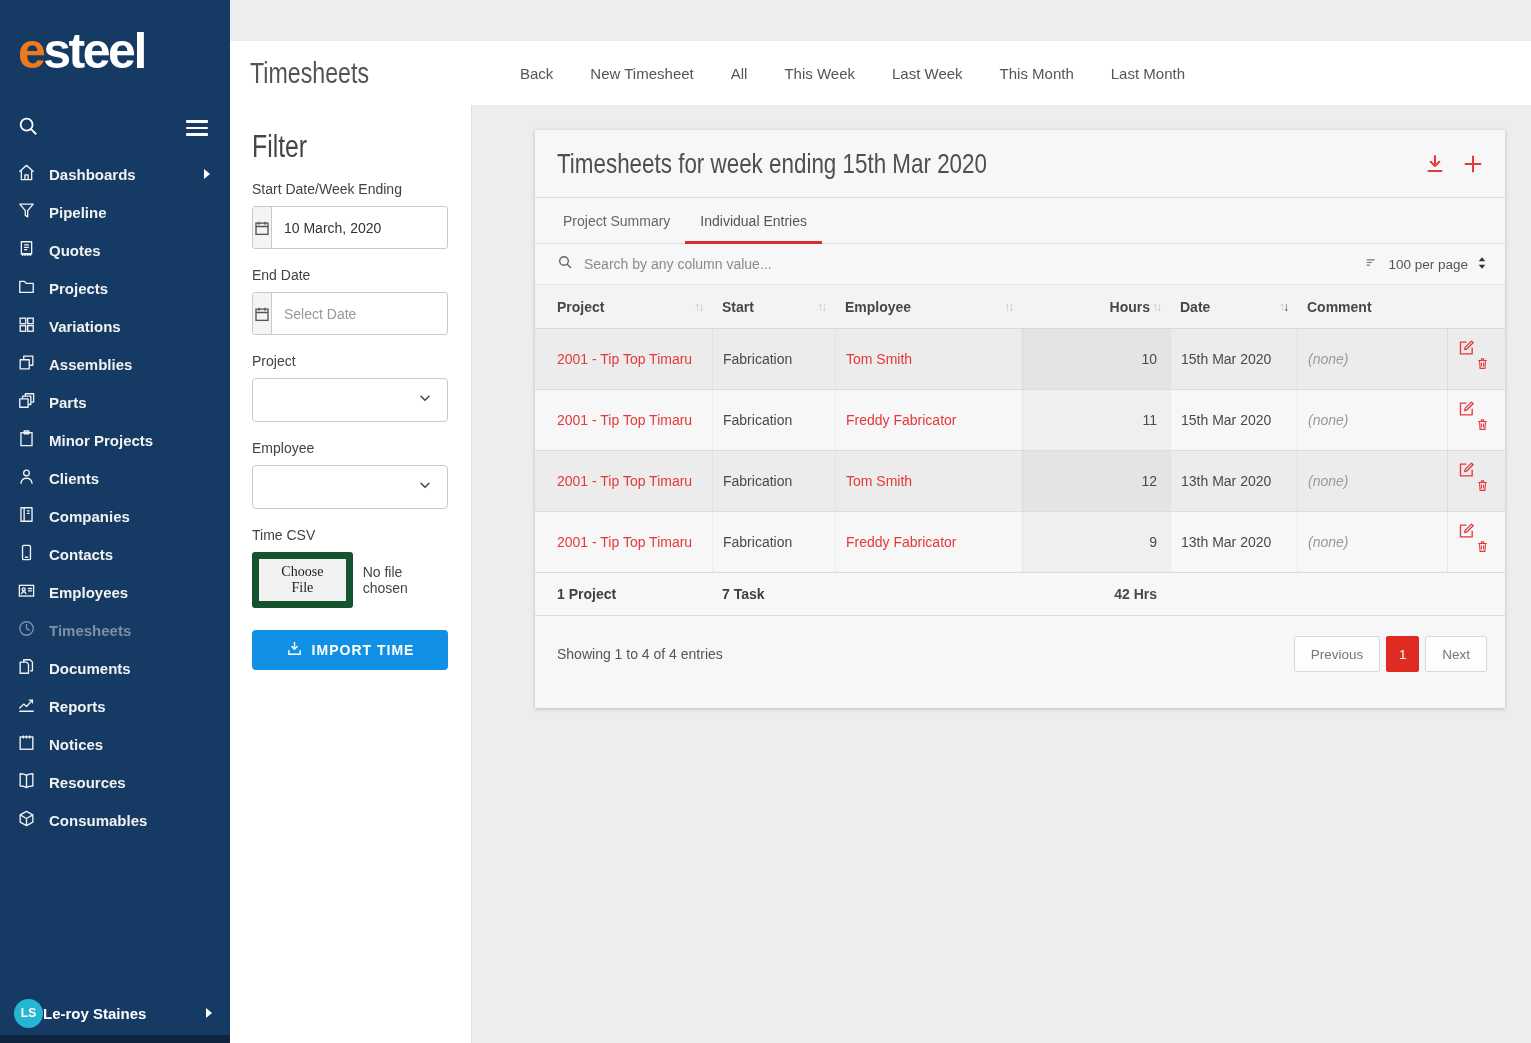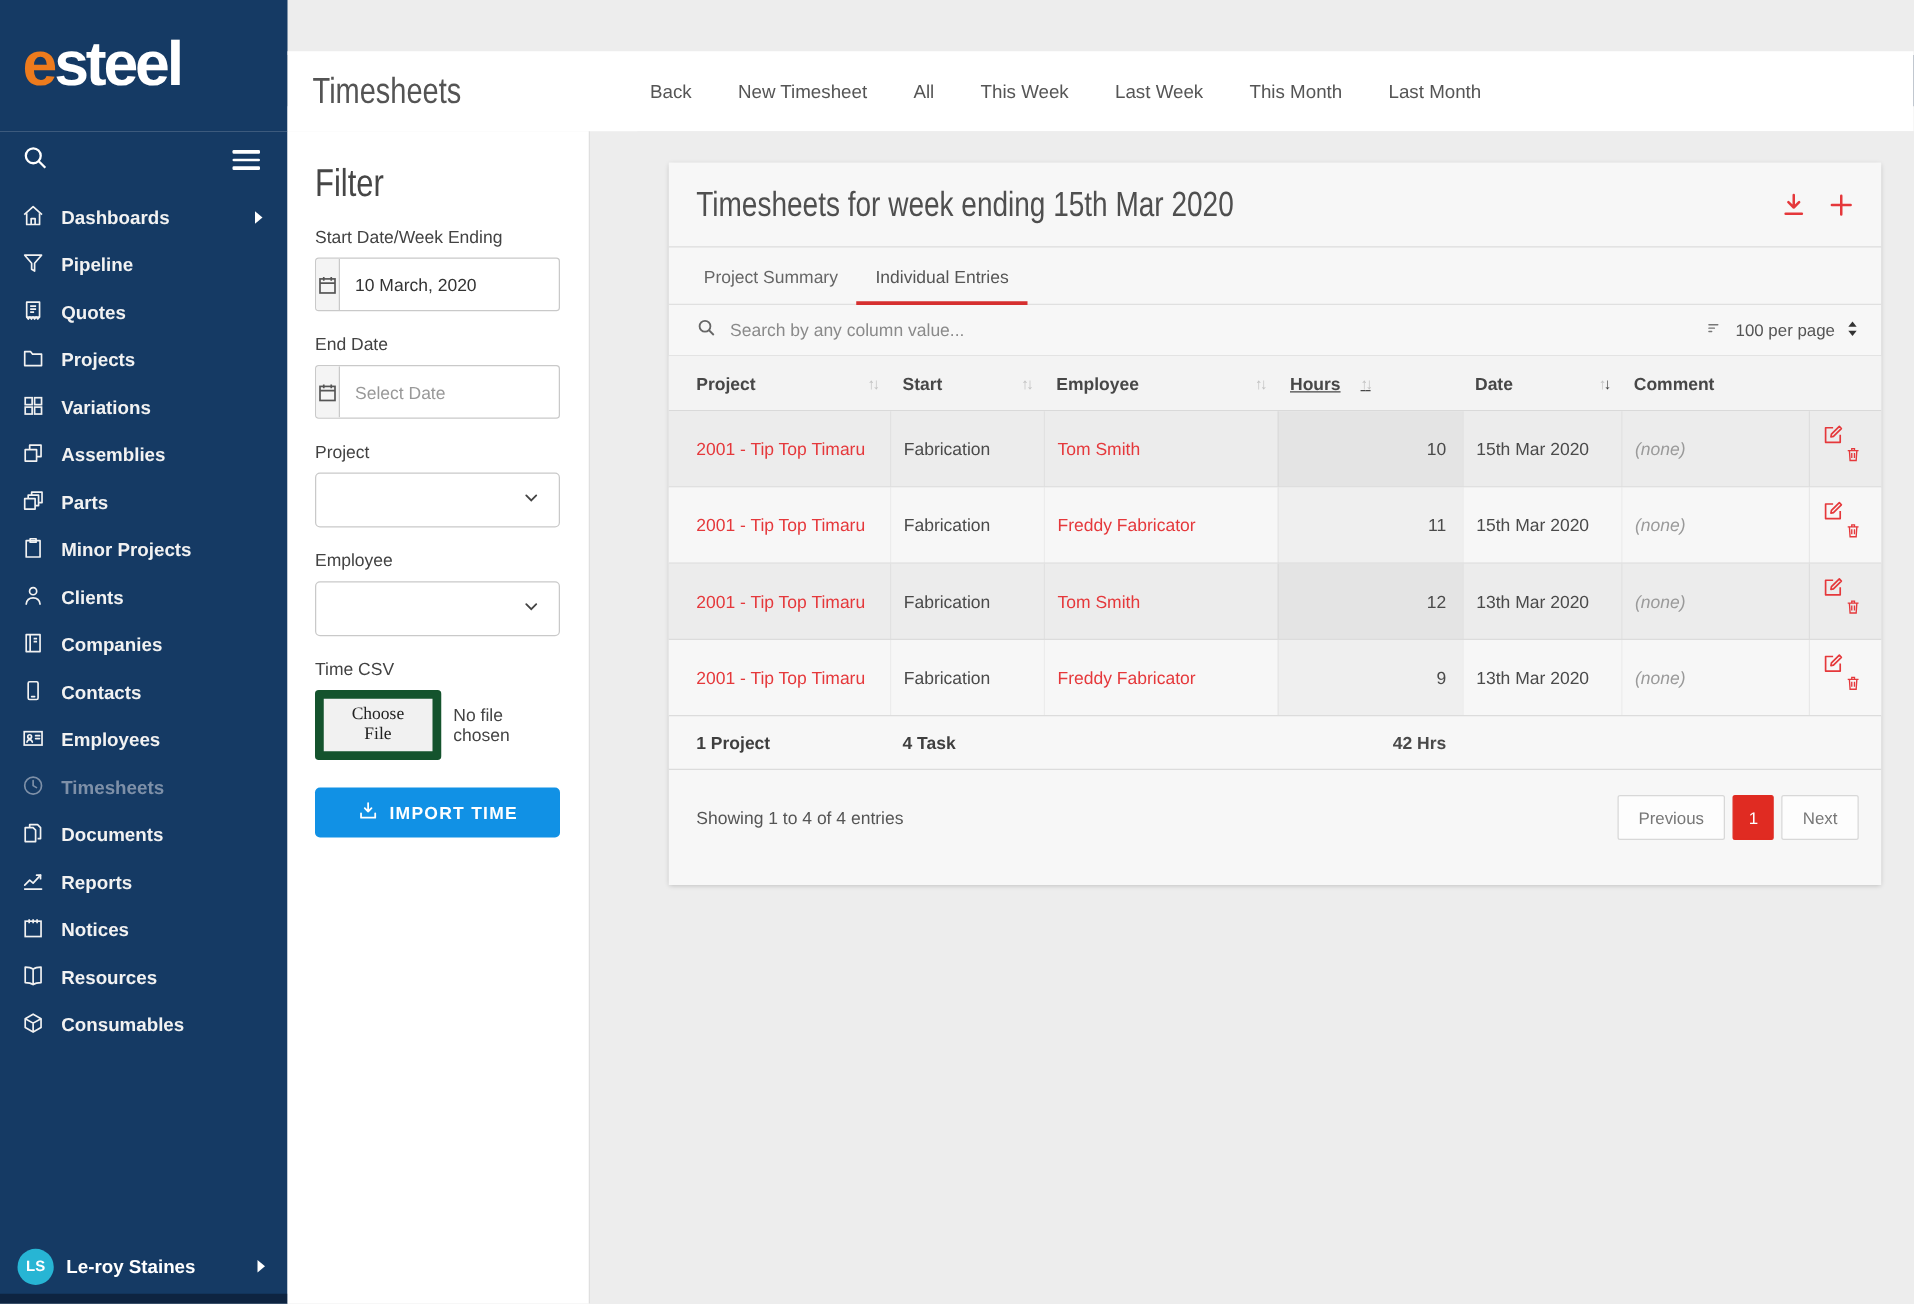--- a/index.html
+++ b/index.html
@@ -29,21 +29,21 @@
   .side-tools { height:46px; display:flex; align-items:center; justify-content:space-between; padding:0 22px 0 17px; }
   .burger div { width:22px; height:2.5px; background:#fff; margin:4px 0; border-radius:1px; }
   .nav-list { margin-top:4px; }
   .nav-item { height:38px; display:flex; align-items:center; padding-left:17px; gap:13px; font-size:15px; font-weight:700; cursor:pointer; }
   .nav-item svg { flex:0 0 19px; }
   .nav-item.active { color:#7e90a8; }
   .caret-right { width:0; height:0; border-left:6px solid #fff; border-top:5px solid transparent; border-bottom:5px solid transparent; margin-left:auto; margin-right:20px; }
   .user-row { position:absolute; left:0; right:0; bottom:10px; height:40px; display:flex; align-items:center; padding:0 16px 0 14px; }
   .avatar { width:29px; height:29px; border-radius:50%; background:#27b5d4; color:#fff; font-size:12px; font-weight:700;
             display:flex; align-items:center; justify-content:center; }
-  .user-name { margin-left:10px; font-size:15px; font-weight:700; color:#fff; }
+  .user-name { margin-left:0; font-size:15px; font-weight:700; color:#fff; }
   .user-row .caret-right { margin-right:2px; }
   .side-strip { position:absolute; left:0; right:0; bottom:0; height:8px; background:#0e2441; }
 
   
   .filter-panel { position:absolute; left:230px; top:105px; width:242px; bottom:0; background:#fff;
                   border-right:1px solid #dfdfdf; padding:24px 23px 0 22px; }
   .filter-title { font-size:31px; color:#464646; transform:scaleX(.8); transform-origin:left center; margin-bottom:16px; }
   .f-label { font-size:14px; color:#424242; margin:18px 0 9px; }
   .date-input { display:flex; height:43px; border:1px solid #c9c9c9; border-radius:3px; overflow:hidden; background:#fff; }
   .date-prefix { width:44px; background:#f4f4f4; border-right:1px solid #c9c9c9; display:flex; align-items:center; justify-content:center; }
@@ -72,21 +72,21 @@
 
   .search-row { height:41px; display:flex; align-items:center; padding:0 18px 0 22px; border-bottom:1px solid #e3e3e3; }
   .search-row input { border:none; outline:none; background:transparent; font-size:14px; color:#444; margin-left:11px; flex:1; font-family:inherit; }
   .search-row input::placeholder { color:#8a8a8a; }
   .pagesize { display:flex; align-items:center; gap:9px; color:#555; font-size:13.5px; cursor:pointer; }
 
   .grid-row { display:grid; grid-template-columns:177px 123px 187px 148px 127px 150px 58px; }
   .thead { height:44px; background:#f3f3f3; border-bottom:1px solid #d9d9d9; font-weight:700; font-size:14px; color:#474747; }
   .hcell { display:flex; align-items:center; justify-content:space-between; padding:0 10px; }
   .hcell.first { padding-left:22px; }
-  .hcell.num { justify-content:flex-start; gap:16px;text-decoration:underline; }
+  .hcell.num { justify-content:flex-end; gap:2px; }
   .sort { display:flex; font-size:12px; color:#c2c2c2; letter-spacing:-2px; cursor:pointer; }
   .sort .on { color:#3d3d3d; font-weight:700; }
 
   .trow { height:61px; font-size:14px; border-bottom:1px solid #dcdcdc; }
   .trow.odd { background:#ececec; }
   .trow.even { background:#f7f7f7; }
   .tcell { display:flex; align-items:center; padding:0 10px; border-left:1px solid rgba(0,0,0,.045); overflow:hidden; }
   .tcell.first { border-left:none; padding-left:22px; }
   .tcell.num { justify-content:flex-end; padding-right:13px; background:rgba(0,0,0,.03); color:#4a4a4a;padding-left:28px; }
   .link-red { color:#e5383b; cursor:pointer; }
@@ -535,21 +535,21 @@
         <span class="del-ic"><svg width="13" height="15" viewBox="0 0 24 24" fill="none" stroke="#e5383b" stroke-width="2">
               <path d="M4 6.5h16M10 6.5v-3h4v3"></path>
               <path d="M6.5 6.5L7.5 21h9l1-14.5"></path>
               <path d="M10 10v7.5M14 10v7.5"></path>
             </svg></span>
       </div>
     </div>
 
     <div class="grid-row totals">
       <div class="tcell first">1 Project</div>
-      <div class="tcell">4 Task</div>
+      <div class="tcell">7 Task</div>
       <div class="tcell"></div>
       <div class="tcell num">42 Hrs</div>
       <div class="tcell"></div>
       <div class="tcell"></div>
       <div class="tcell"></div>
     </div>
 
     <div class="foot">
       <div class="showing">Showing 1 to 4 of 4 entries</div>
       <div class="pager">

